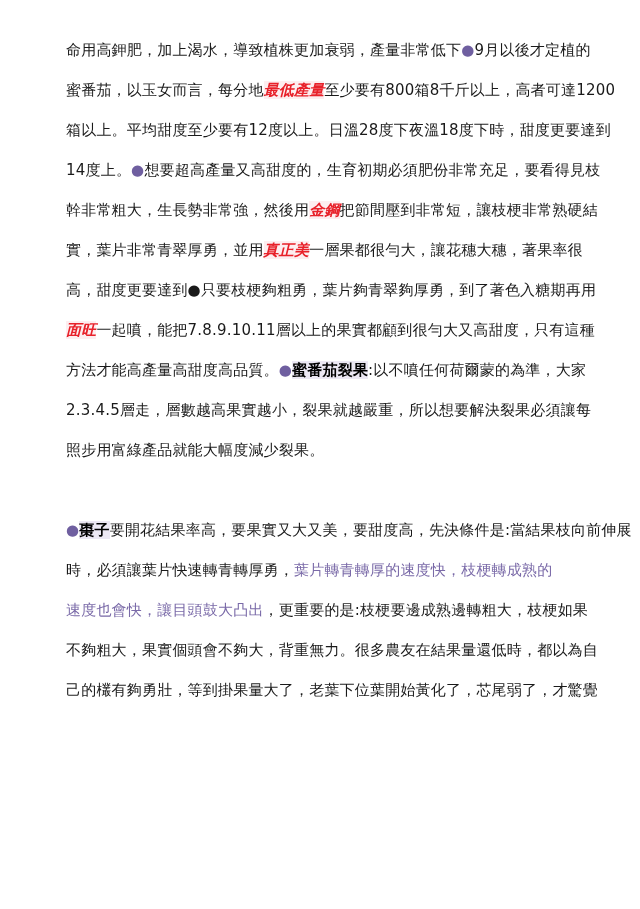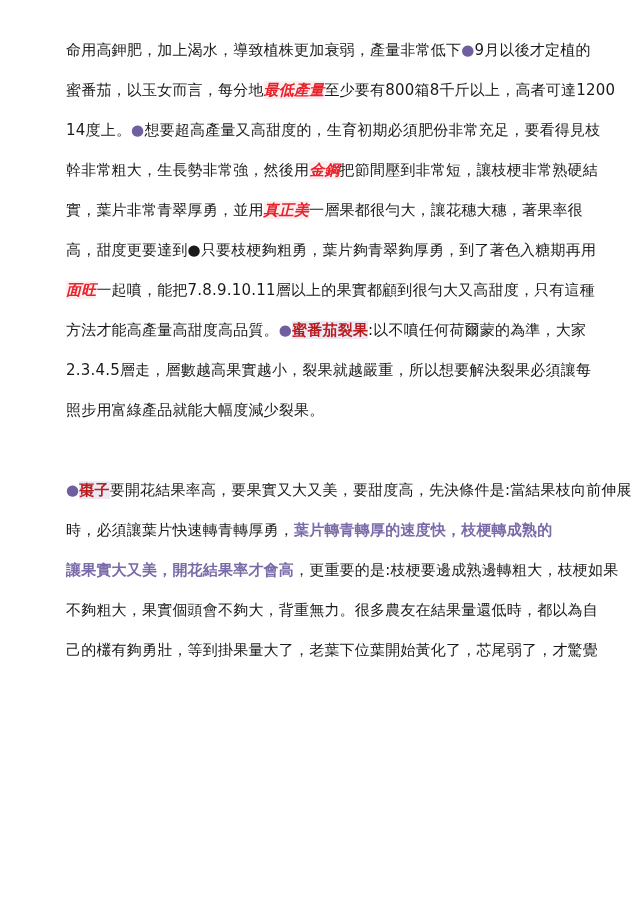--- a/index.html
+++ b/index.html
@@ -39,24 +39,24 @@
     overflow: visible;
   }
   .redhl {
     color: #e8212a;
     font-weight: bold;
     background: #fdeef0;
     font-style: italic;
   }
   .purple {
     color: #7a6aa8;
-    font-weight: bold;
+    font-weight: normal;
   }
   .purplehl {
-    color: #b91c1c;
+    color: #000000;
     font-weight: bold;
     background: #ece8f4;
   }
   .pbullet {
     color: #6f5fa0;
     font-weight: bold;
   }
   .kbullet {
     color: #1a1a1a;
     font-weight: bold;
@@ -66,28 +66,29 @@
     height: 40px;
   }
 </style>
 </head>
 <body>
 
 <div id="page">
   <div class="para" id="text-body">
       <span class="ln" id="line-1"><span>命用高鉀肥，加上渴水，導致植株更加衰弱，產量非常低下</span><span class="pbullet">●</span><span>9月以後才定植的</span></span>
       <span class="ln" id="line-2"><span>蜜番茄，以玉女而言，每分地</span><span class="redhl">最低產量</span><span>至少要有800箱8千斤以上，高者可達1200</span></span>
+      <span class="ln" id="line-3"><span>箱以上。平均甜度至少要有12度以上。日溫28度下夜溫18度下時，甜度更要達到</span></span>
       <span class="ln" id="line-4"><span>14度上。</span><span class="pbullet">●</span><span>想要超高產量又高甜度的，生育初期必須肥份非常充足，要看得見枝</span></span>
       <span class="ln" id="line-5"><span>幹非常粗大，生長勢非常強，然後用</span><span class="redhl">金鋼</span><span>把節間壓到非常短，讓枝梗非常熟硬結</span></span>
       <span class="ln" id="line-6"><span>實，葉片非常青翠厚勇，並用</span><span class="redhl">真正美</span><span>一層果都很勻大，讓花穗大穗，著果率很</span></span>
       <span class="ln" id="line-7"><span>高，甜度更要達到</span><span class="kbullet">●</span><span>只要枝梗夠粗勇，葉片夠青翠夠厚勇，到了著色入糖期再用</span></span>
       <span class="ln" id="line-9"><span class="redhl">面旺</span><span>一起噴，能把7.8.9.10.11層以上的果實都顧到很勻大又高甜度，只有這種</span></span>
       <span class="ln" id="line-10"><span>方法才能高產量高甜度高品質。</span><span class="pbullet">●</span><span class="purplehl">蜜番茄裂果</span><span>:以不噴任何荷爾蒙的為準，大家</span></span>
       <span class="ln" id="line-12"><span>2.3.4.5層走，層數越高果實越小，裂果就越嚴重，所以想要解決裂果必須讓每</span></span>
       <span class="ln" id="line-14"><span>照步用富綠產品就能大幅度減少裂果。</span></span>
       <span class="blank"></span>
       <span class="ln" id="line-15"><span class="pbullet">●</span><span class="purplehl">棗子</span><span>要開花結果率高，要果實又大又美，要甜度高，先決條件是:當結果枝向前伸展</span></span>
       <span class="ln" id="line-16"><span>時，必須讓葉片快速轉青轉厚勇，</span><span class="purple">葉片轉青轉厚的速度快，枝梗轉成熟的</span></span>
-      <span class="ln" id="line-17"><span class="purple">讓果實大又美，開花結果率才會高</span><span>，更重要的是:枝梗要邊成熟邊轉粗大，枝梗如果</span></span>
+      <span class="ln" id="line-17"><span class="purple">速度也會快，讓目頭鼓大凸出</span><span>，更重要的是:枝梗要邊成熟邊轉粗大，枝梗如果</span></span>
       <span class="ln" id="line-18"><span>不夠粗大，果實個頭會不夠大，背重無力。很多農友在結果量還低時，都以為自</span></span>
       <span class="ln" id="line-19"><span>己的欉有夠勇壯，等到掛果量大了，老葉下位葉開始黃化了，芯尾弱了，才驚覺</span></span>
     </div>
 </div>
 
 </body></html>

